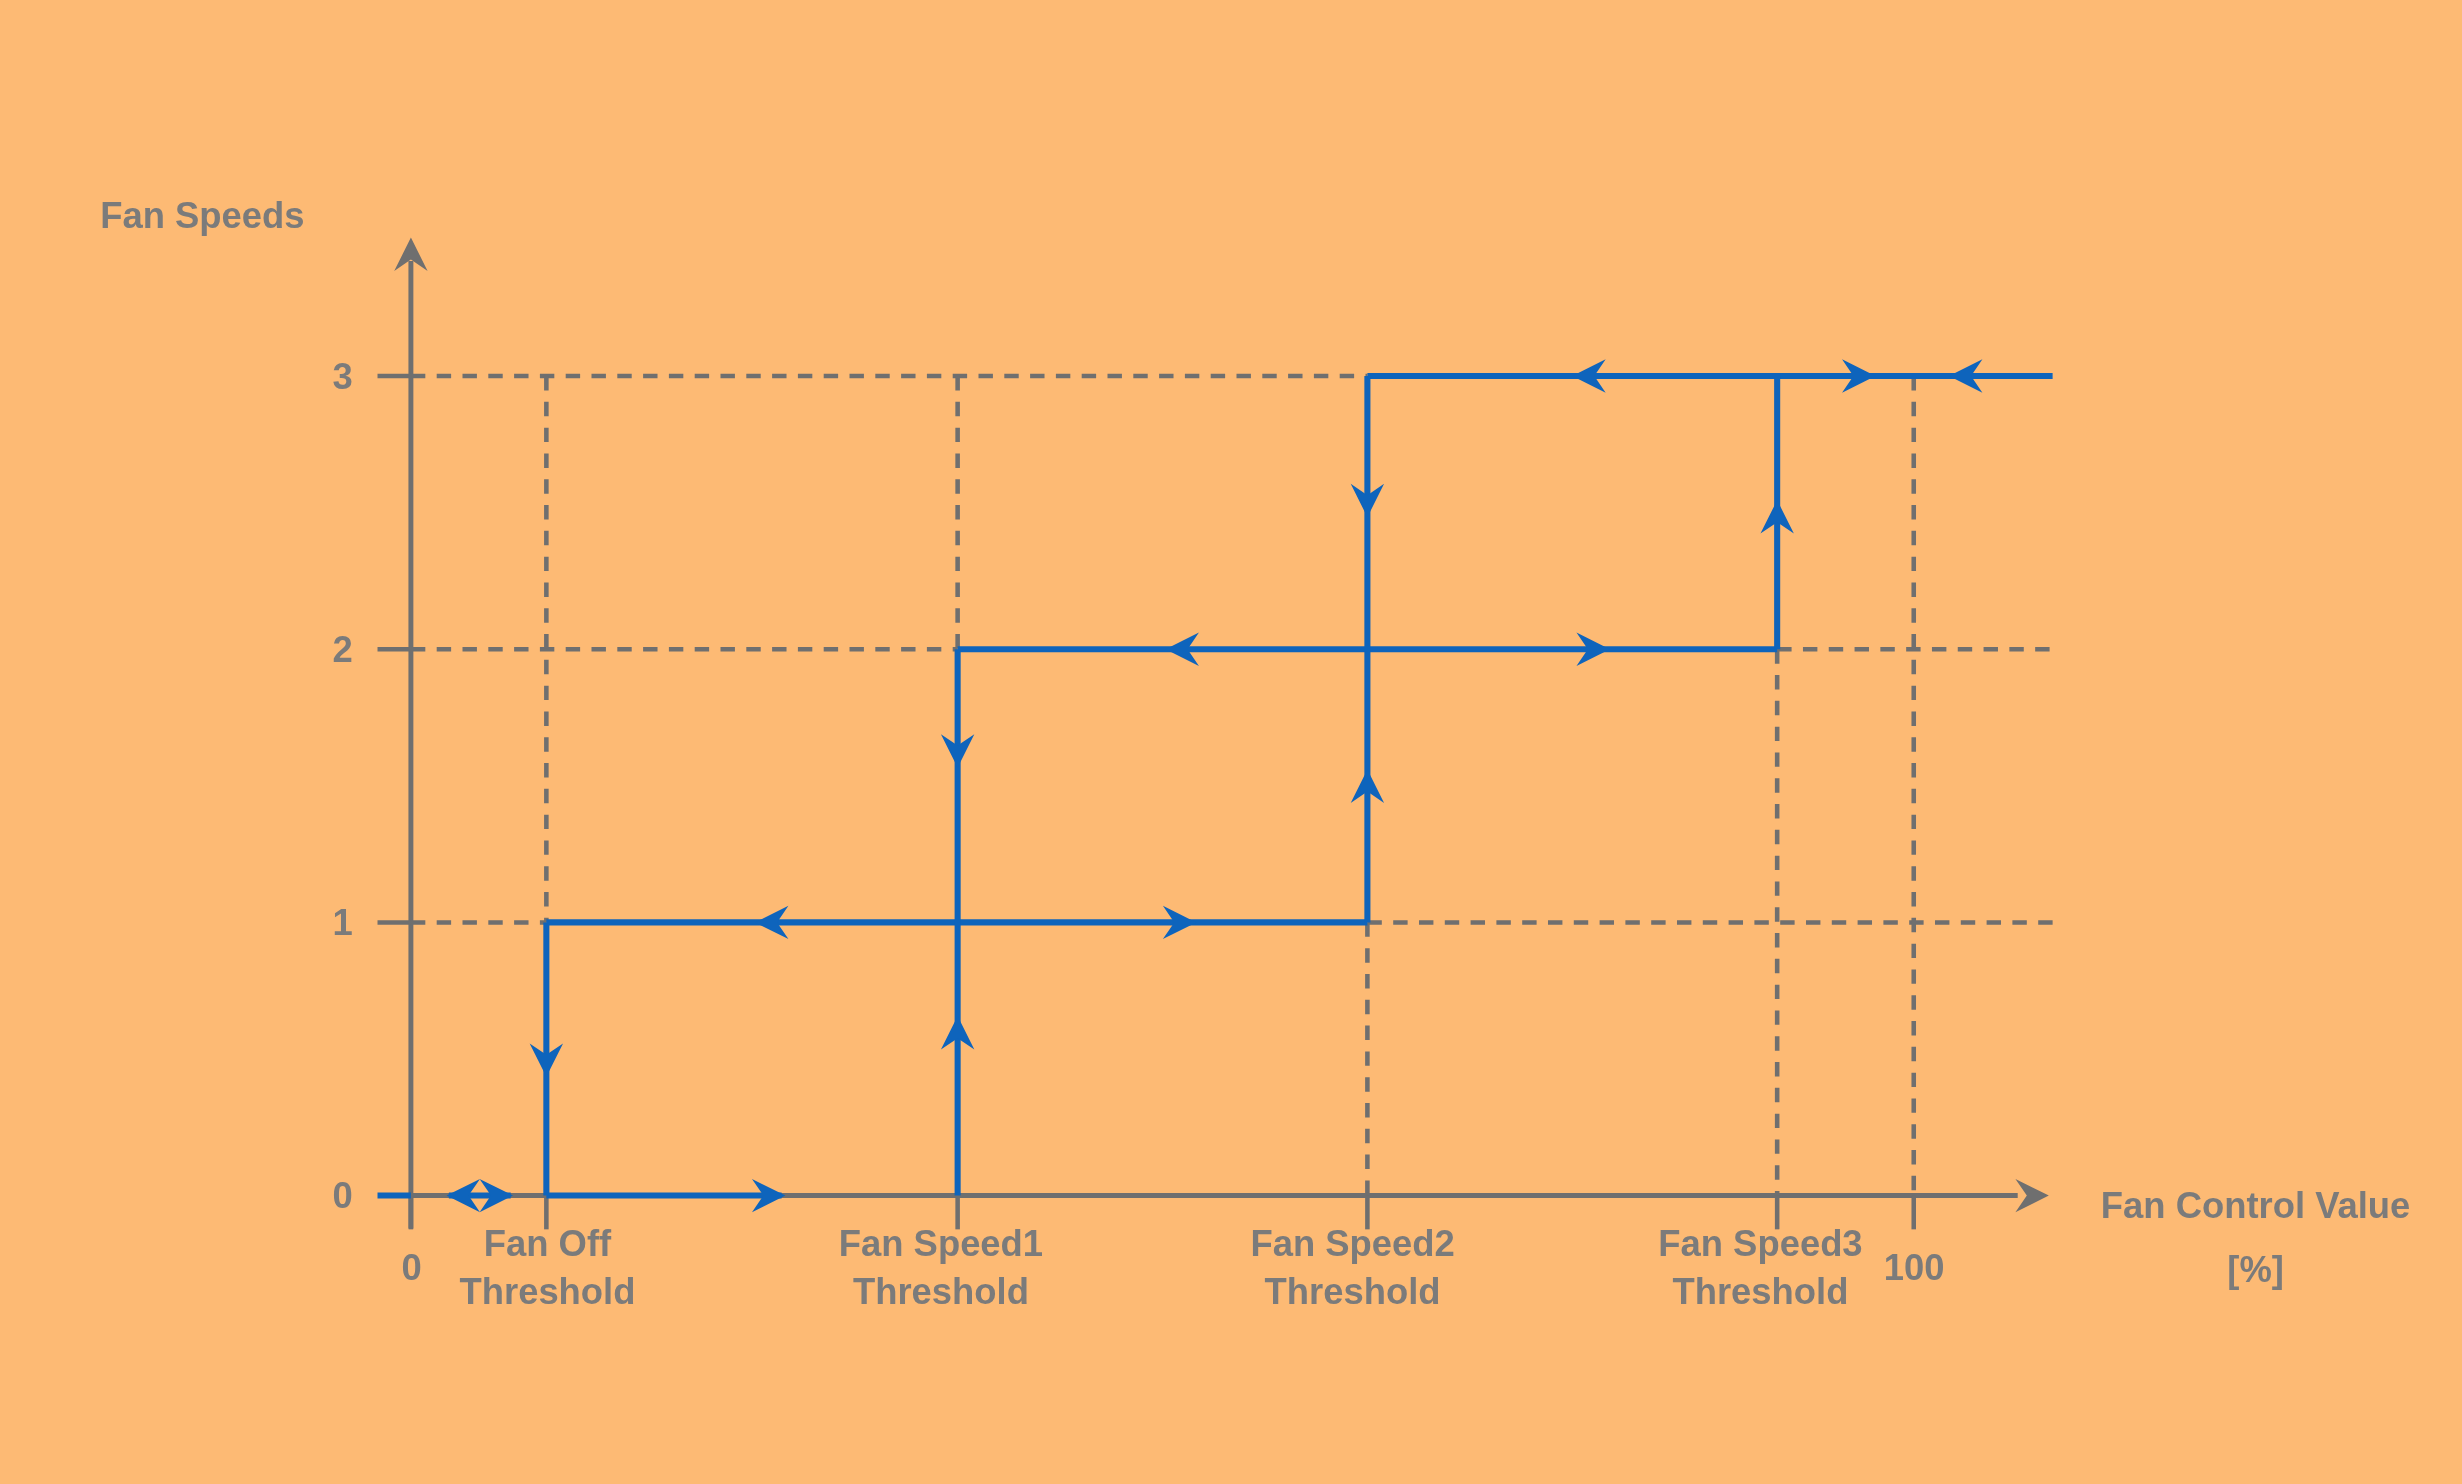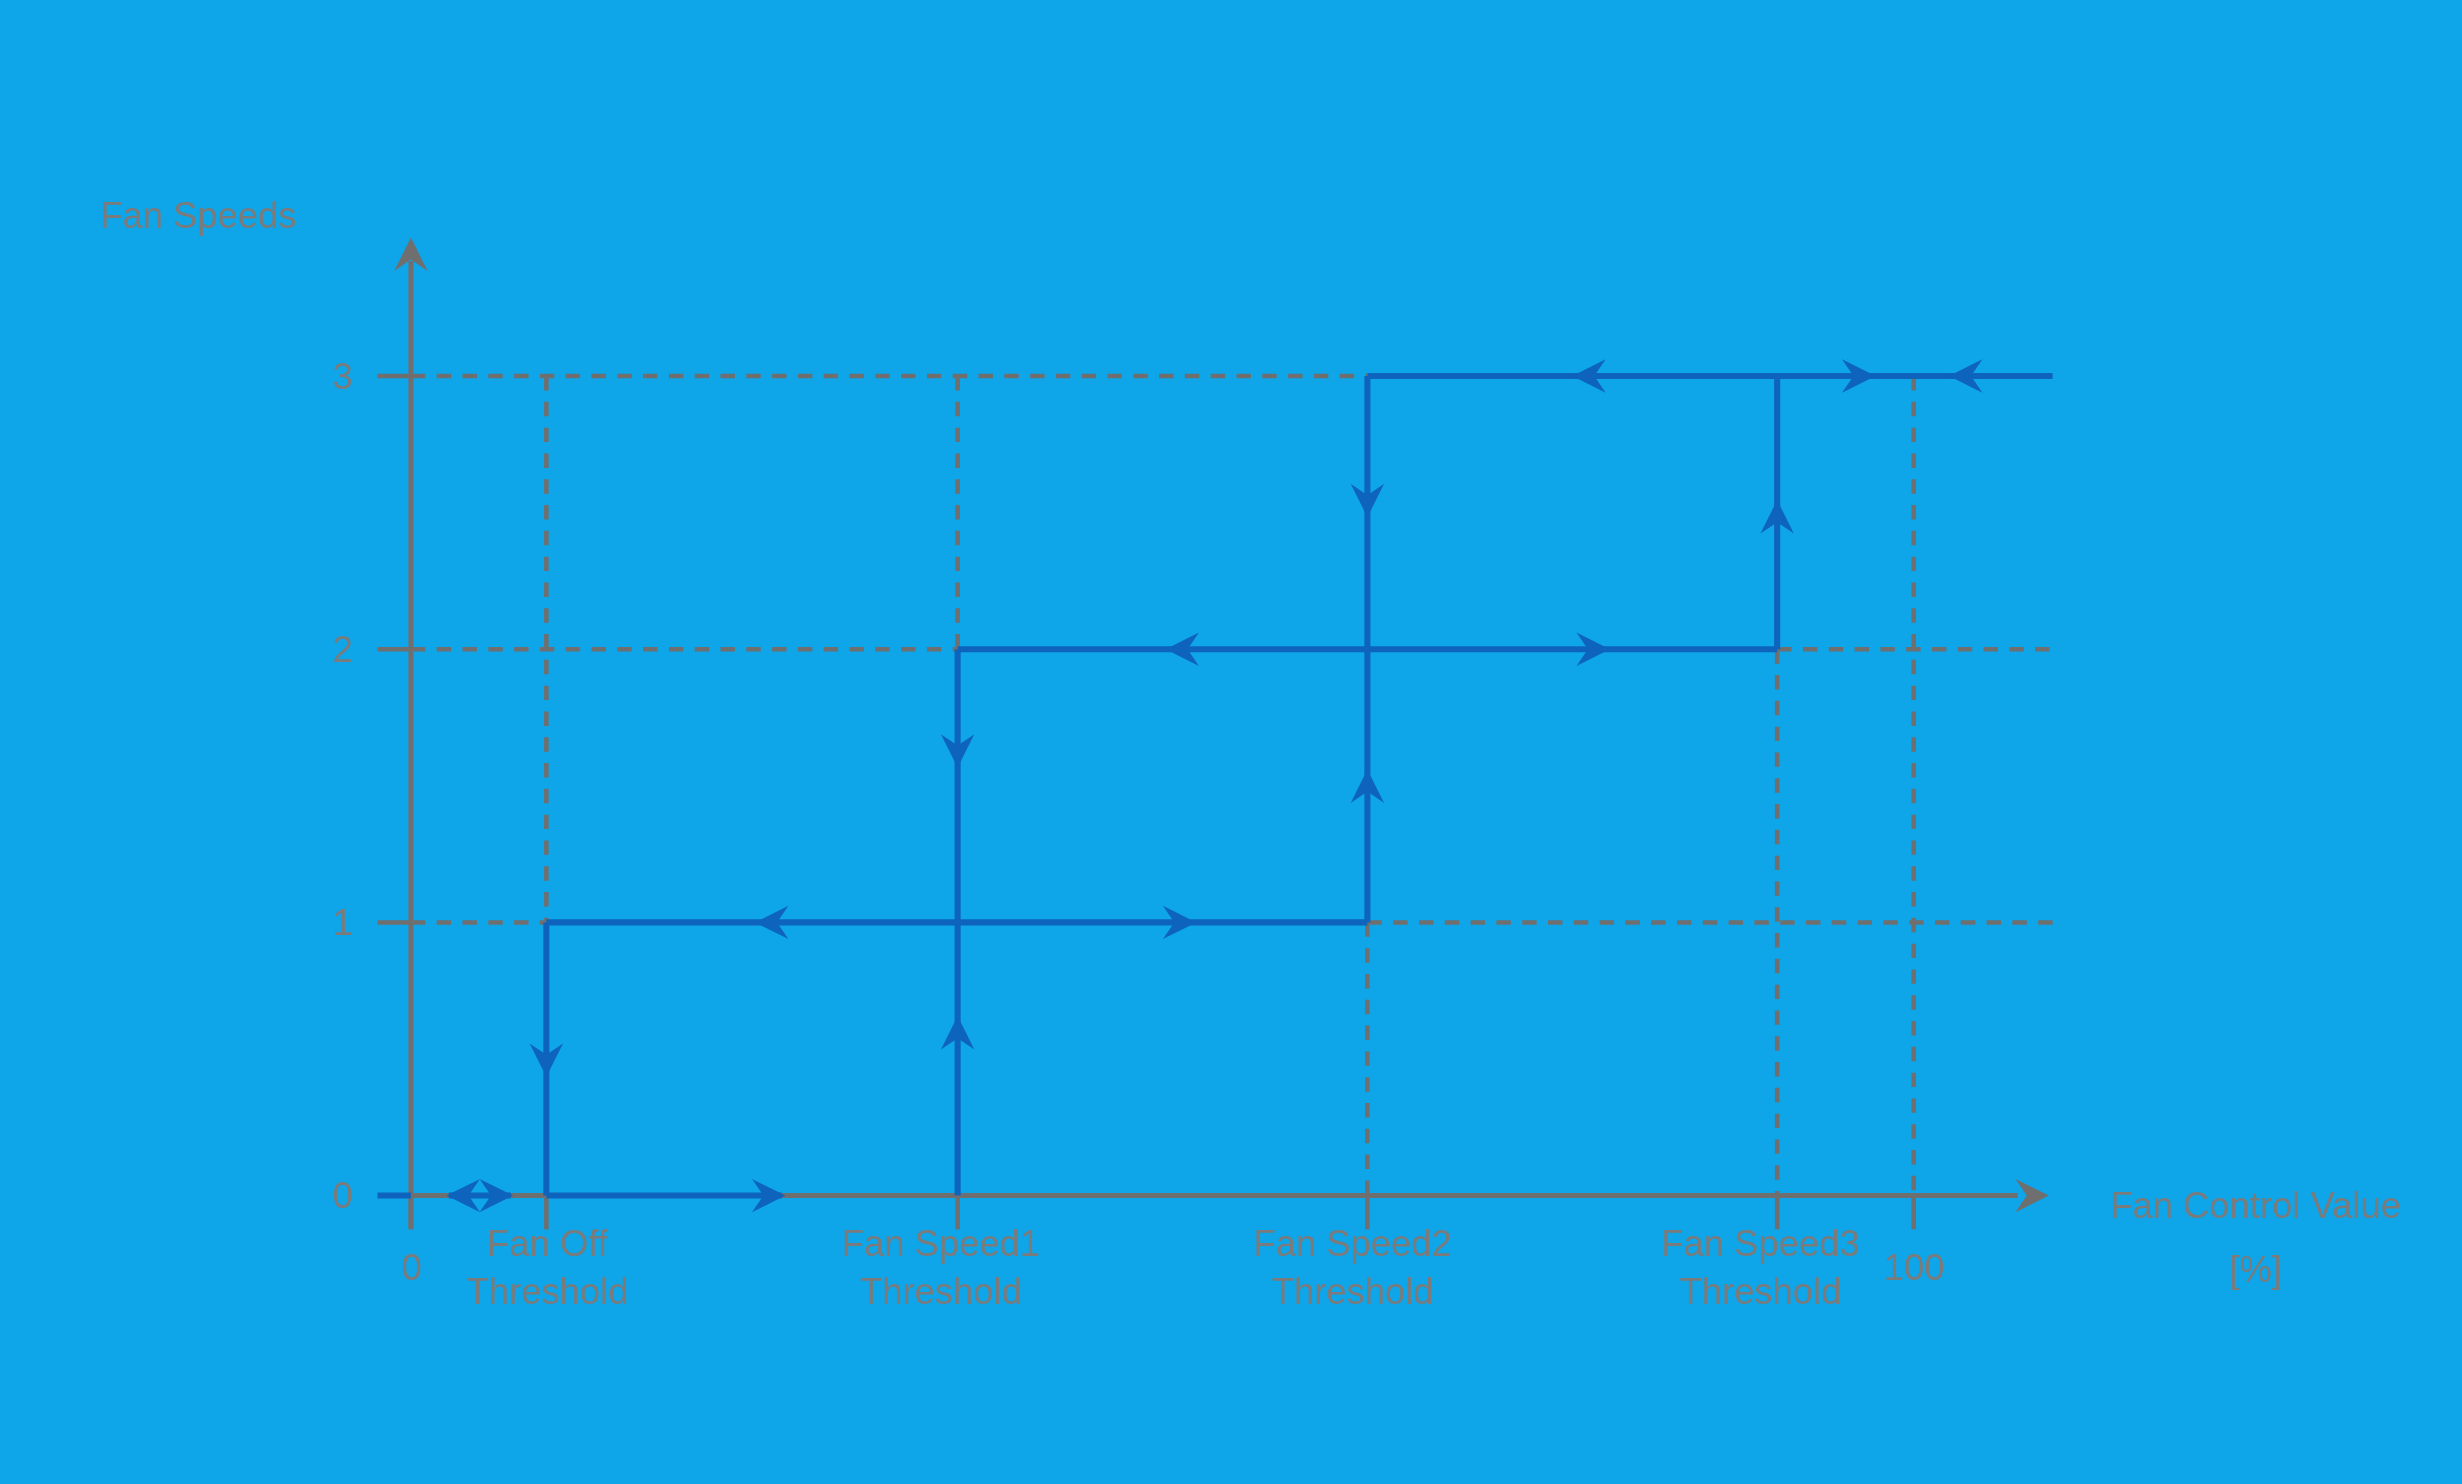--- a/index.html
+++ b/index.html
@@ -1,16 +1,16 @@
 <!DOCTYPE html>
 <html style="font-size:7.9px"><head>
 <meta charset="utf-8">
 <style>
   html,body{margin:0;padding:0;height:100%;background:#000;}
-  .stage{width:100vw;height:100vh;background:#0ea5e9;}
+  .stage{width:100vw;height:100vh;background:#fdba74;font-weight:bold;}
   svg{display:block;width:100%;height:100%;}
   text{font-family:"Liberation Sans","DejaVu Sans",sans-serif;}
 </style>
 </head>
 <body>
 
 <div class="stage">
   <svg id="chart" viewBox="0 0 6489 3015" preserveAspectRatio="xMidYMid meet">
 
     <g id="layer-grid">

